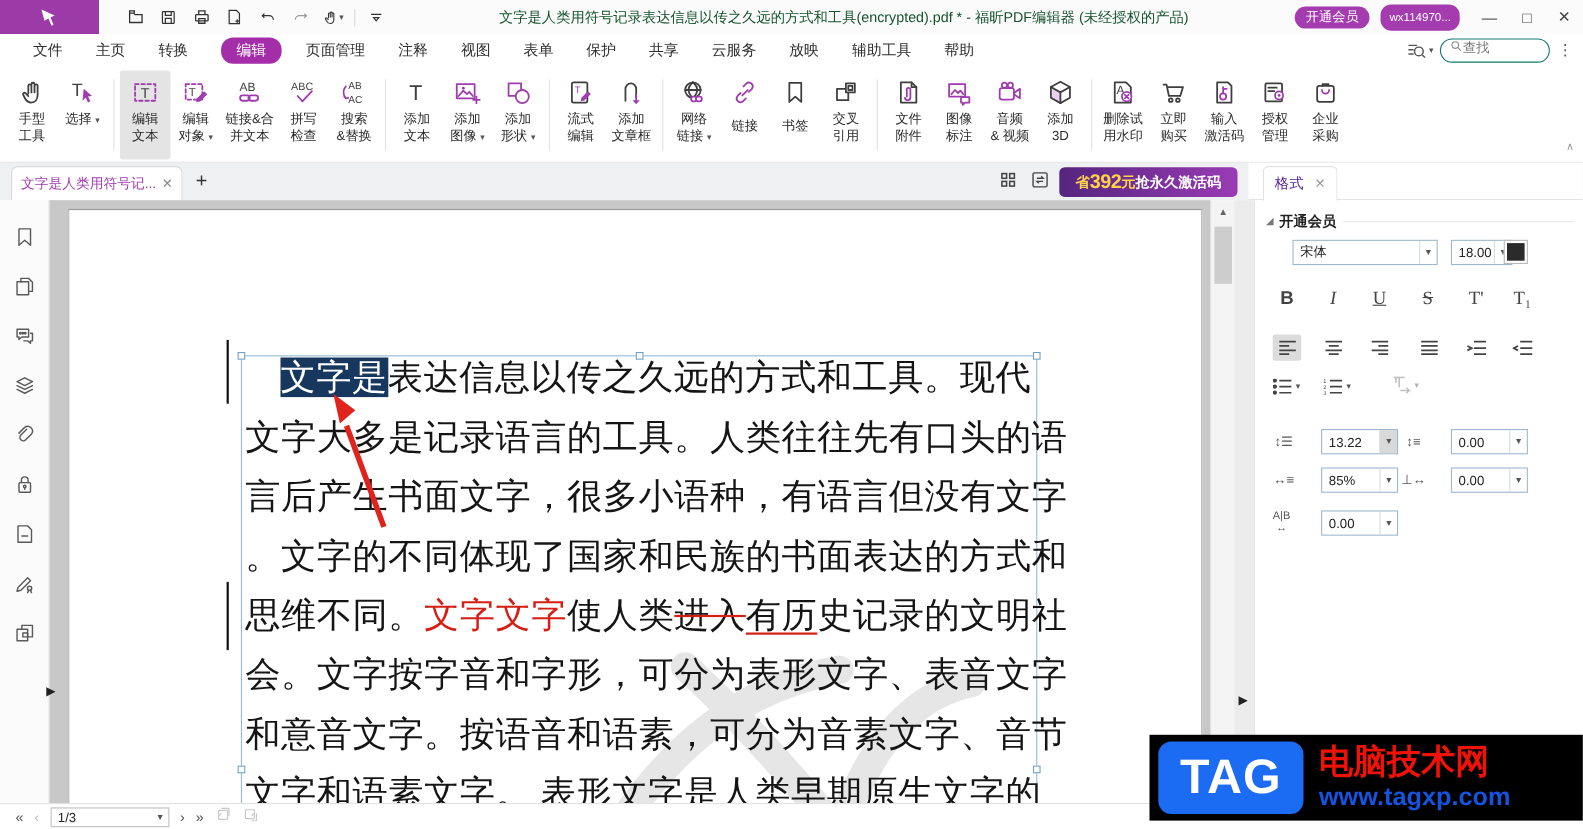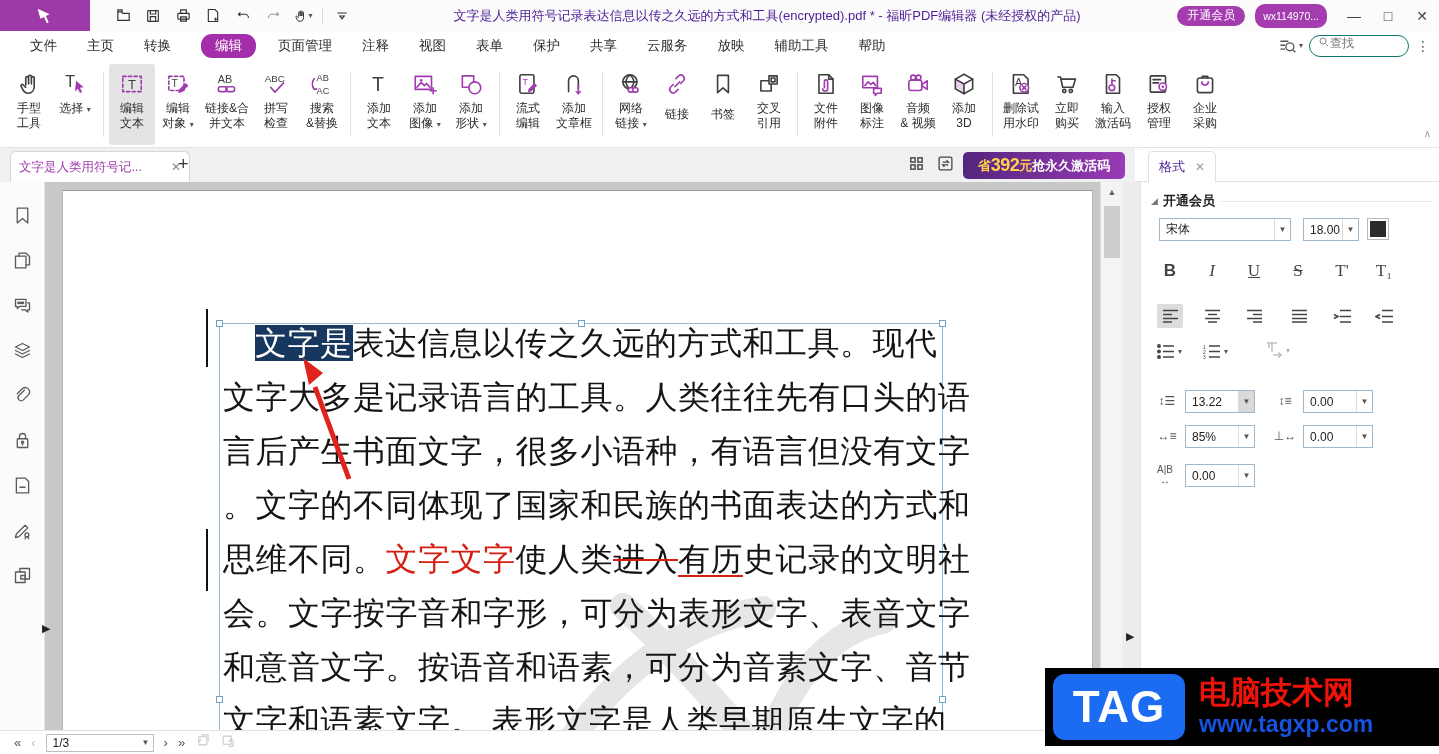--- a/index.html
+++ b/index.html
@@ -6,21 +6,21 @@
   html,body { width:1439px; height:754px; overflow:hidden; background:#fff;
     font-family:"Liberation Sans","DejaVu Sans",sans-serif; }
   .app { position:relative; width:1439px; height:754px; background:#fff; }
 
   
   .titlebar { position:absolute; left:0; top:0; width:1439px; height:31px; background:#fbfbfb; display:flex; align-items:center; }
   .logo { width:90px; height:31px; background:#9c3aa8; display:flex; align-items:center; justify-content:center; flex:none; }
   .tb-icon { width:30px; height:24px; display:flex; align-items:center; justify-content:center; color:#333; flex:none; cursor:default; }
   .tb-icon svg { display:block; }
   .tb-sep { width:1px; height:16px; background:#d9d9d9; margin:0 4px; flex:none; }
-  .win-title { flex:1; text-align:center; font-size:13px; color:#4c1d95; white-space:nowrap; overflow:hidden; }
+  .win-title { flex:1; text-align:center; font-size:13px; color:#14532d; white-space:nowrap; overflow:hidden; }
   .pill { height:20px; border-radius:10px; background:#a43cb0; color:#fff; font-size:12px; display:flex; align-items:center; padding:0 10px; margin-right:10px; flex:none; cursor:pointer; }
   .pill.account { font-size:10.5px; padding:12px 8px; }
   .winctl { width:34px; height:31px; display:flex; align-items:center; justify-content:center; color:#444; font-size:14px; flex:none; }
 
   
   .menubar { position:absolute; left:0; top:31px; width:1439px; height:29px; background:#fff; display:flex; align-items:center; padding-left:30px; }
   .menu-item { font-size:13.5px; color:#2e2e2e; margin-right:30px; white-space:nowrap; cursor:pointer; }
   .menu-item.active { background:#a42daa; color:#fff; border-radius:11px; padding:3px 14px; margin-right:22px; }
   .menubar-right { margin-left:auto; display:flex; align-items:center; padding-right:8px; }
   .searchbox { width:100px; height:22px; border:1px solid #0f766e; border-radius:11px; display:flex; align-items:flex-start; padding:0 8px; margin:0 6px; }
@@ -35,21 +35,21 @@
   .titem.active { background:#e4e4e4; }
   .titem .ticon { height:34px; display:flex; align-items:center; justify-content:center; }
   .titem .tlabel { font-size:12px; color:#2b2b2b; line-height:15px; text-align:center; white-space:nowrap; }
   .titem.single .tlabel { margin-top:6px; }
   .caret { font-size:8px; color:#555; }
   .tb-collapse { position:absolute; right:8px; top:128px; color:#999; font-size:10px; }
 
   
   .tabbar { position:absolute; left:0; top:148px; width:1439px; height:34px; background:#eef0f1; }
   .tabbar .right-bg { position:absolute; left:1135px; top:0; width:304px; height:34px; background:#fff; border-bottom:1px solid #e2e2e2; }
-  .doc-tab { position:absolute; left:10px; top:3px; width:180px; height:31px; background:#fff; border:1px solid #d8d8d8; border-bottom:none; border-radius:6px 6px 0 0; display:flex; align-items:center; padding:0 8px; }
+  .doc-tab { position:absolute; left:10px; top:3px; width:156px; height:31px; background:#fff; border:1px solid #d8d8d8; border-bottom:none; border-radius:6px 6px 0 0; display:flex; align-items:center; padding:0 8px; }
   .doc-tab .tab-title { font-size:12.5px; color:#a03dae; flex:1; white-space:nowrap; overflow:hidden; }
   .doc-tab .tab-close { color:#888; font-size:12px; margin-left:6px; }
   .newtab { position:absolute; left:178px; top:6px; font-size:18px; color:#333; }
   .tab-tools { position:absolute; left:908px; top:7px; display:flex; gap:12px; color:#444; }
   .promo { position:absolute; left:963px; top:4px; width:162px; height:27px; border-radius:5px; background:linear-gradient(90deg,#54257e,#9a3bb5); display:flex; align-items:center; justify-content:center; white-space:nowrap; cursor:pointer; }
   .promo .y { color:#ffd24a; font-weight:bold; font-size:13px; }
   .promo .y.big { font-size:18px; letter-spacing:-.5px; }
   .promo .w { color:#fff; font-weight:bold; font-size:13px; }
   .fmt-tab { position:absolute; left:1148px; top:3px; width:68px; height:32px; background:#fff; border:1px solid #e0e0e0; border-bottom:1px solid #fff; border-radius:5px 5px 0 0; display:flex; align-items:center; justify-content:center; gap:10px; z-index:2; }
   .fmt-tab .lbl { color:#4c1d95; font-size:13px; }
@@ -79,21 +79,21 @@
   .vscroll .thumb { position:absolute; left:3px; top:24px; width:16px; height:52px; background:#cdcdcd; }
   .toggle-strip { position:absolute; left:1122px; top:0; width:18px; height:548px; background:#ececec; }
   .toggle-right { position:absolute; left:1126px; top:448px; color:#222; font-size:11px; cursor:pointer; }
 
   
   .fpanel { position:absolute; left:1140px; top:0; width:299px; height:548px; background:#fff; border-left:1px solid #e4e4e4; }
   .fsec { position:absolute; left:10px; top:10px; display:flex; align-items:center; width:280px; }
   .fsec .tri { color:#777; font-size:9px; margin-right:5px; }
   .fsec .txt { font-size:13px; color:#222; font-weight:bold; white-space:nowrap; }
   .fsec .rule { flex:1; height:1px; background:#e6e6e6; margin-left:6px; }
-  .fselect { position:absolute; height:23px; border:1px solid #9db8cf; background:#fff; display:flex; align-items:center; font-size:12px; color:#222; }
+  .fselect { position:absolute; height:23px; border:1px solid #9db8cf; background:#fff; display:flex; align-items:center; font-size:12px; color:#222;margin-left:16px; }
   .fselect .val { flex:1; padding:0 6px; white-space:nowrap; overflow:hidden; }
   .fselect .dd { width:16px; height:100%; display:flex; align-items:center; justify-content:center; color:#555; font-size:8px; border-left:1px solid #d5dee6; }
   .fselect .dd.shaded { background:#d9d9d9; }
   .swatch { position:absolute; width:22px; height:22px; border:1px solid #b9b9b9; background:#fff; padding:2px; }
   .swatch .inner { width:100%; height:100%; background:#2b2b2b; }
   .stylebtn { position:absolute; width:30px; height:26px; display:flex; align-items:center; justify-content:center; font-size:17px; color:#444; font-family:"Liberation Serif",serif; cursor:pointer; }
   .alignbtn { position:absolute; width:26px; height:24px; display:flex; align-items:center; justify-content:center; border-radius:2px; cursor:pointer; }
   .alignbtn.active { background:#dcdcdc; }
   .listbtn { position:absolute; display:flex; align-items:center; gap:3px; cursor:pointer; }
   .sp-icon { position:absolute; font-size:12px; color:#555; width:24px; text-align:center; }

